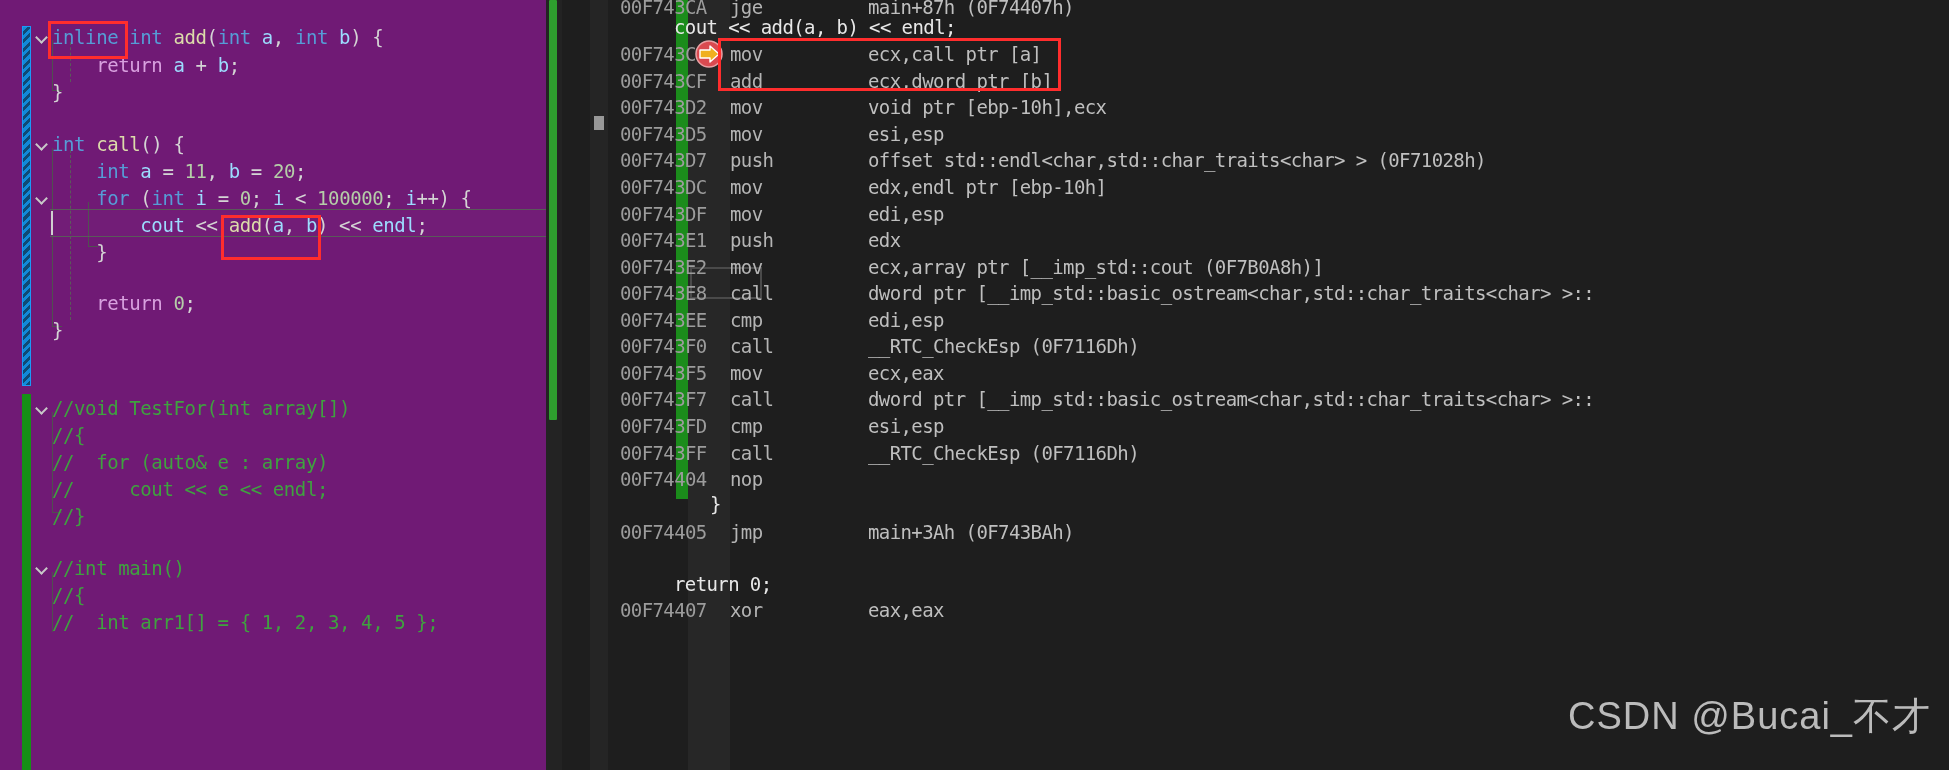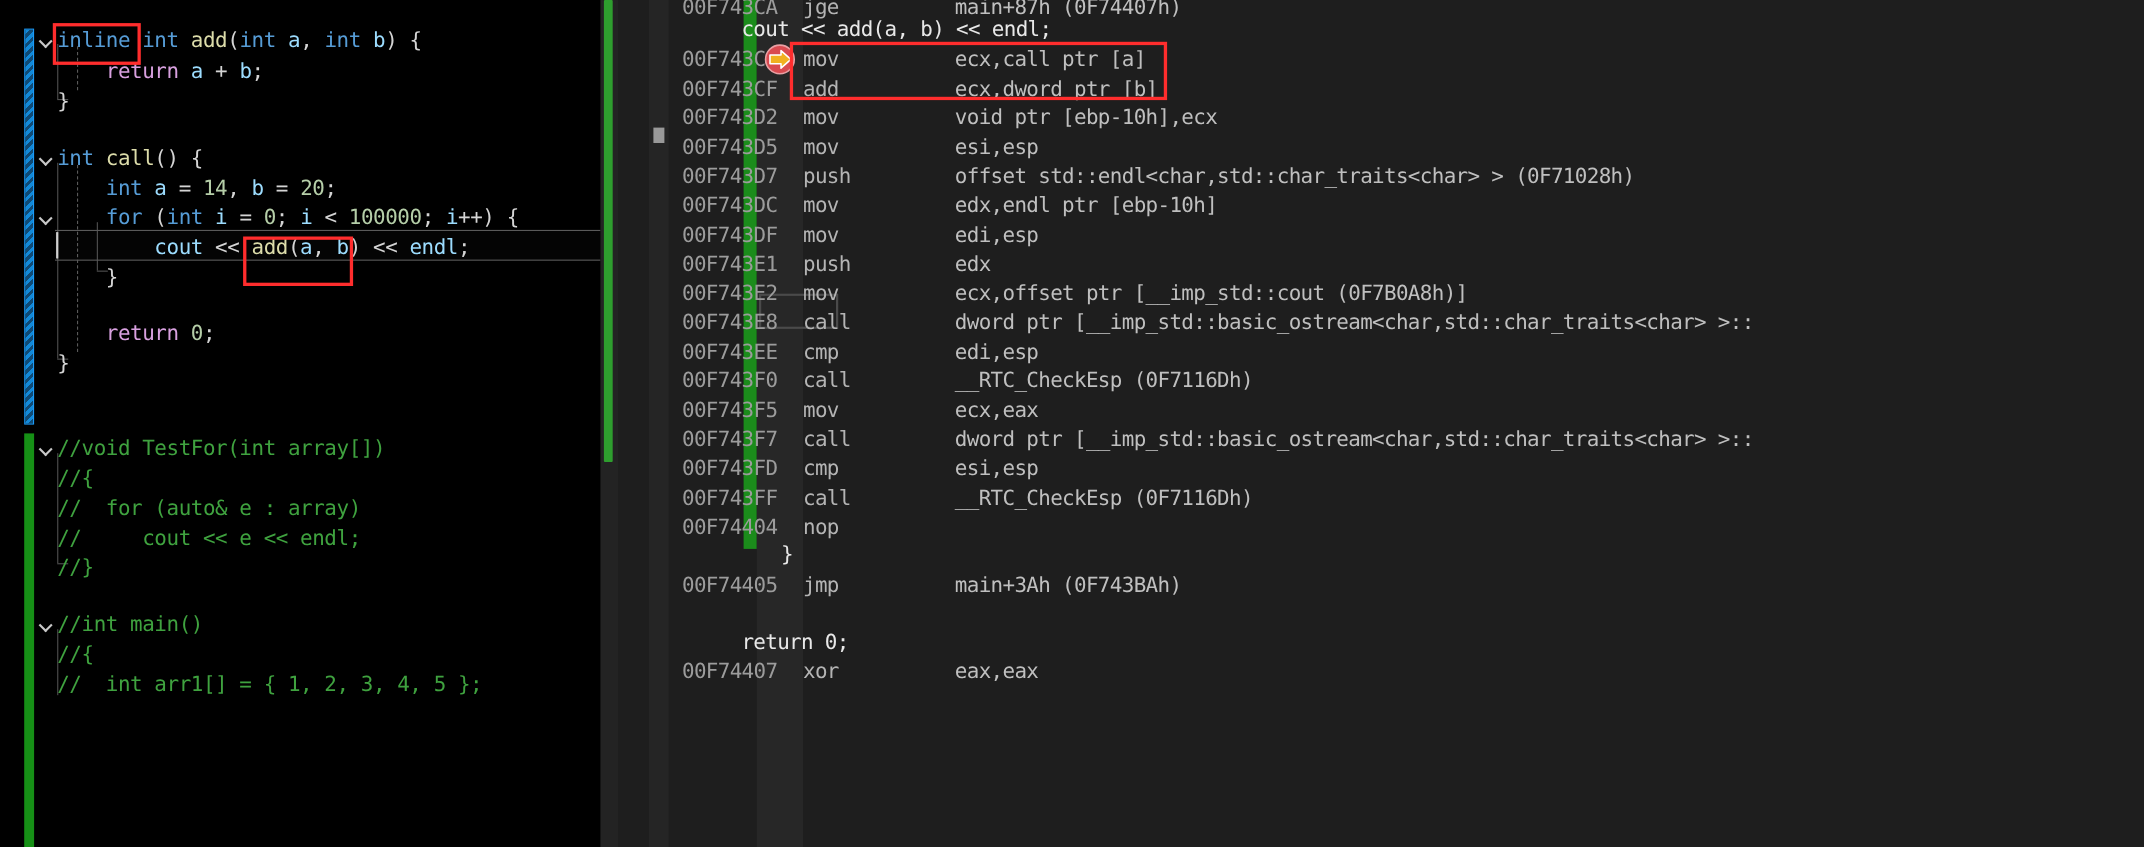--- a/index.html
+++ b/index.html
@@ -19,21 +19,21 @@
     height: 770px;
     background: #1e1e1e;
     overflow: hidden;
   }
 
   
   #editor-pane {
     position: absolute;
     left: 0; top: 0;
     width: 546px; height: 770px;
-    background: #000000;
+    background: #701a75;
     overflow: hidden;
   }
   .change-bar {
     position: absolute;
     left: 22px;
     width: 9px;
   }
   .change-bar.pending {
     background:
       repeating-linear-gradient(135deg,
@@ -271,21 +271,21 @@
       </div>
     <div id="editor-highlight-layer">
         <div class="stmt-highlight" style="top: 209px;"></div>
         <div class="caret" style="top: 211px;"></div>
       </div>
     <div class="code-lines" id="editor-lines">
         <div class="cline" style="top: 24px;"><span class="chev"></span><span class="ctext"><span class="t-key">inline</span> <span class="t-key">int</span> <span class="t-fn">add</span><span class="t-punc">(</span><span class="t-key">int</span> <span class="t-var">a</span><span class="t-punc">,</span> <span class="t-key">int</span> <span class="t-var">b</span><span class="t-punc">)</span> <span class="t-punc">{</span></span></div>
         <div class="cline" style="top: 52px;"><span class="ctext">    <span class="t-flow">return</span> <span class="t-var">a</span> <span class="t-op">+</span> <span class="t-var">b</span><span class="t-punc">;</span></span></div>
         <div class="cline" style="top: 79px;"><span class="ctext"><span class="t-punc">}</span></span></div>
         <div class="cline" style="top: 131px;"><span class="chev"></span><span class="ctext"><span class="t-key">int</span> <span class="t-fn">call</span><span class="t-punc">()</span> <span class="t-punc">{</span></span></div>
-        <div class="cline" style="top: 158px;"><span class="ctext">    <span class="t-key">int</span> <span class="t-var">a</span> <span class="t-op">=</span> <span class="t-num">14</span><span class="t-punc">,</span> <span class="t-var">b</span> <span class="t-op">=</span> <span class="t-num">20</span><span class="t-punc">;</span></span></div>
+        <div class="cline" style="top: 158px;"><span class="ctext">    <span class="t-key">int</span> <span class="t-var">a</span> <span class="t-op">=</span> <span class="t-num">11</span><span class="t-punc">,</span> <span class="t-var">b</span> <span class="t-op">=</span> <span class="t-num">20</span><span class="t-punc">;</span></span></div>
         <div class="cline" style="top: 185px;"><span class="chev"></span><span class="ctext">    <span class="t-key">for</span> <span class="t-punc">(</span><span class="t-key">int</span> <span class="t-var">i</span> <span class="t-op">=</span> <span class="t-num">0</span><span class="t-punc">;</span> <span class="t-var">i</span> <span class="t-op">&lt;</span> <span class="t-num">100000</span><span class="t-punc">;</span> <span class="t-var">i</span><span class="t-op">++</span><span class="t-punc">)</span> <span class="t-punc">{</span></span></div>
         <div class="cline" style="top: 212px;"><span class="ctext">        <span class="t-var">cout</span> <span class="t-op">&lt;&lt;</span> <span class="t-fn">add</span><span class="t-punc">(</span><span class="t-var">a</span><span class="t-punc">,</span> <span class="t-var">b</span><span class="t-punc">)</span> <span class="t-op">&lt;&lt;</span> <span class="t-var">endl</span><span class="t-punc">;</span></span></div>
         <div class="cline" style="top: 239px;"><span class="ctext">    <span class="t-punc">}</span></span></div>
         <div class="cline" style="top: 290px;"><span class="ctext">    <span class="t-flow">return</span> <span class="t-num">0</span><span class="t-punc">;</span></span></div>
         <div class="cline" style="top: 317px;"><span class="ctext"><span class="t-punc">}</span></span></div>
         <div class="cline" style="top: 395px;"><span class="chev"></span><span class="ctext"><span class="t-comment">//void TestFor(int array[])</span></span></div>
         <div class="cline" style="top: 422px;"><span class="ctext"><span class="t-comment">//{</span></span></div>
         <div class="cline" style="top: 449px;"><span class="ctext"><span class="t-comment">//  for (auto&amp; e : array)</span></span></div>
         <div class="cline" style="top: 476px;"><span class="ctext"><span class="t-comment">//     cout &lt;&lt; e &lt;&lt; endl;</span></span></div>
         <div class="cline" style="top: 503px;"><span class="ctext"><span class="t-comment">//}</span></span></div>
@@ -317,21 +317,21 @@
         <div class="dline" style="top: -6px;"><span class="addr">00F743CA</span><span class="mnem">jge</span><span class="ops">main+87h (0F74407h)</span></div>
         <div class="dline" style="top: 14px;"><span class="src">cout &lt;&lt; add(a, b) &lt;&lt; endl;</span></div>
         <div class="dline" style="top: 41px;"><span class="addr">00F743CC</span><span class="mnem">mov</span><span class="ops">ecx,call ptr [a]</span></div>
         <div class="dline" style="top: 68px;"><span class="addr">00F743CF</span><span class="mnem">add</span><span class="ops">ecx,dword ptr [b]</span></div>
         <div class="dline" style="top: 94px;"><span class="addr">00F743D2</span><span class="mnem">mov</span><span class="ops">void ptr [ebp-10h],ecx</span></div>
         <div class="dline" style="top: 121px;"><span class="addr">00F743D5</span><span class="mnem">mov</span><span class="ops">esi,esp</span></div>
         <div class="dline" style="top: 147px;"><span class="addr">00F743D7</span><span class="mnem">push</span><span class="ops">offset std::endl&lt;char,std::char_traits&lt;char&gt; &gt; (0F71028h)</span></div>
         <div class="dline" style="top: 174px;"><span class="addr">00F743DC</span><span class="mnem">mov</span><span class="ops">edx,endl ptr [ebp-10h]</span></div>
         <div class="dline" style="top: 201px;"><span class="addr">00F743DF</span><span class="mnem">mov</span><span class="ops">edi,esp</span></div>
         <div class="dline" style="top: 227px;"><span class="addr">00F743E1</span><span class="mnem">push</span><span class="ops">edx</span></div>
-        <div class="dline" style="top: 254px;"><span class="addr">00F743E2</span><span class="mnem">mov</span><span class="ops">ecx,offset ptr [__imp_std::cout (0F7B0A8h)]</span></div>
+        <div class="dline" style="top: 254px;"><span class="addr">00F743E2</span><span class="mnem">mov</span><span class="ops">ecx,array ptr [__imp_std::cout (0F7B0A8h)]</span></div>
         <div class="dline" style="top: 280px;"><span class="addr">00F743E8</span><span class="mnem">call</span><span class="ops">dword ptr [__imp_std::basic_ostream&lt;char,std::char_traits&lt;char&gt; &gt;::</span></div>
         <div class="dline" style="top: 307px;"><span class="addr">00F743EE</span><span class="mnem">cmp</span><span class="ops">edi,esp</span></div>
         <div class="dline" style="top: 333px;"><span class="addr">00F743F0</span><span class="mnem">call</span><span class="ops">__RTC_CheckEsp (0F7116Dh)</span></div>
         <div class="dline" style="top: 360px;"><span class="addr">00F743F5</span><span class="mnem">mov</span><span class="ops">ecx,eax</span></div>
         <div class="dline" style="top: 386px;"><span class="addr">00F743F7</span><span class="mnem">call</span><span class="ops">dword ptr [__imp_std::basic_ostream&lt;char,std::char_traits&lt;char&gt; &gt;::</span></div>
         <div class="dline" style="top: 413px;"><span class="addr">00F743FD</span><span class="mnem">cmp</span><span class="ops">esi,esp</span></div>
         <div class="dline" style="top: 440px;"><span class="addr">00F743FF</span><span class="mnem">call</span><span class="ops">__RTC_CheckEsp (0F7116Dh)</span></div>
         <div class="dline" style="top: 466px;"><span class="addr">00F74404</span><span class="mnem">nop</span></div>
         <div class="dline" style="top: 491px;"><span class="src" style="left: 120px;">}</span></div>
         <div class="dline" style="top: 519px;"><span class="addr">00F74405</span><span class="mnem">jmp</span><span class="ops">main+3Ah (0F743BAh)</span></div>
@@ -340,14 +340,15 @@
       </div>
     <svg id="exec-arrow" viewBox="0 0 30 30" xmlns="http://www.w3.org/2000/svg" style="top: 39px; left: 104px;">
       <circle cx="15" cy="15" r="13" fill="#d94a50" stroke="#e8a0a4" stroke-width="1.5"></circle>
       <path d="M6 11 H16 V7 L25 15 L16 23 V19 H6 Z" fill="#f0b020" stroke="#ffffff" stroke-width="1.4" stroke-linejoin="round"></path>
     </svg>
     <div id="disasm-annotations">
         <div class="redbox" style="left: 128px; top: 38px; width: 343px; height: 53px;"></div>
       </div>
   </div>
 
+  <div id="watermark">CSDN @Bucai_不才</div>
 
 </div>
 
 </body></html>

